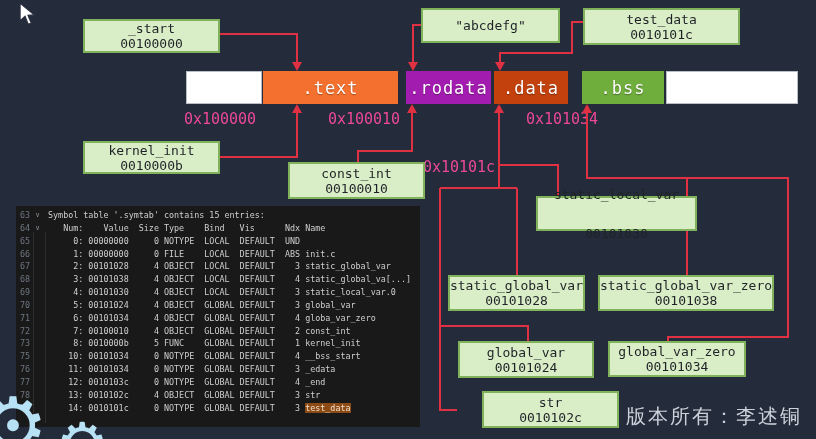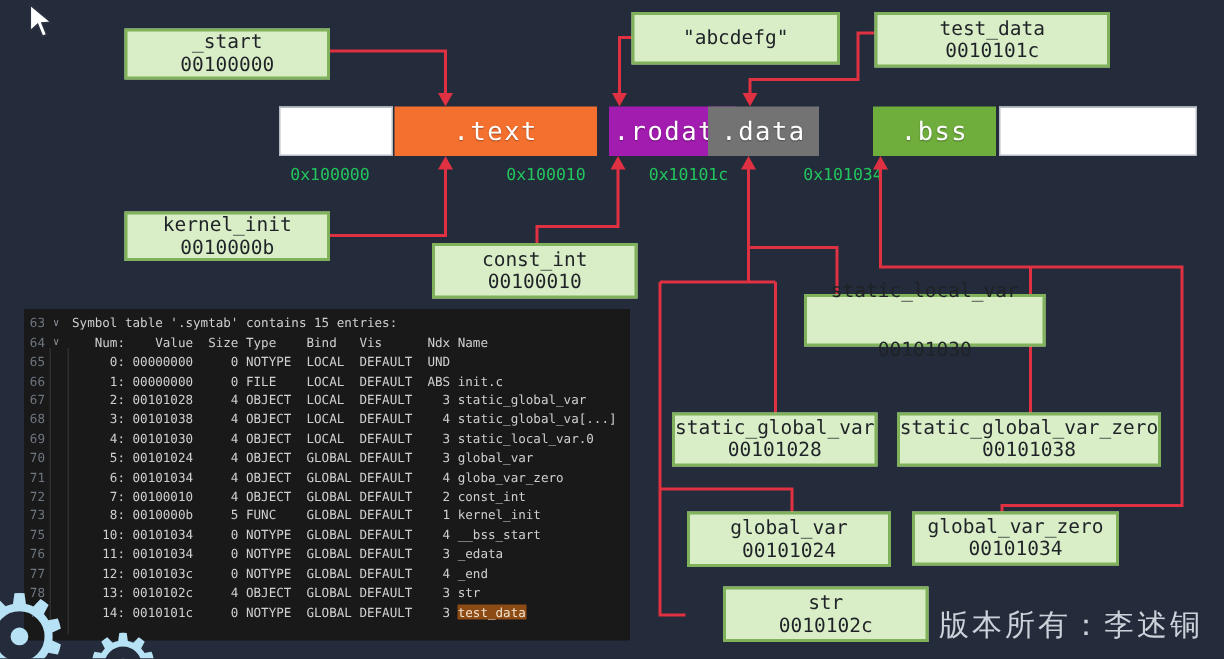--- a/index.html
+++ b/index.html
@@ -4,21 +4,21 @@
 <style>
   html,body{margin:0;padding:0;background:#242b3a;}
   .stage{position:relative;width:816px;height:439px;background:#242b3a;overflow:hidden;
          font-family:"DejaVu Sans Mono",monospace;}
   
   .section{position:absolute;top:71px;height:33px;display:flex;align-items:center;justify-content:center;
            color:#fff;font-size:17px;letter-spacing:1px;box-sizing:border-box;z-index:2;
            text-shadow:0 1px 1px rgba(0,0,0,.35);margin-left:36px;}
   .section.filler{background:#fff;border:1px solid #b9bec6;}
   
-  .addr{position:absolute;top:110px;width:120px;text-align:center;color:#22c55e;font-size:11px;z-index:2;}
+  .addr{position:absolute;top:110px;width:120px;text-align:center;color:#ec4899;font-size:15px;z-index:2;}
   
   .symbox{position:absolute;background:#d9edc6;border:2px solid #7fb25b;box-sizing:border-box;
           display:flex;flex-direction:column;align-items:center;justify-content:center;
           color:#1f2328;font-size:13px;line-height:15px;z-index:4;}
   
   svg.connectors{position:absolute;left:0;top:0;z-index:3;}
   
   .terminal{position:absolute;left:16px;top:206px;width:404px;height:221px;background:#191919;
             z-index:5;padding-top:3px;box-sizing:border-box;}
   .guide{position:absolute;width:1px;top:26px;bottom:4px;background:#2e2e2e;}
@@ -65,29 +65,29 @@
       <polygon points="407,113 417,113 412,104"></polygon>
       <polygon points="494,113 504,113 499,104"></polygon>
       <polygon points="582,113 592,113 587,104"></polygon>
     </g>
   </svg>
 
   <div id="bar">
       <div class="section filler" style="left: 150px; width: 76px;"></div>
       <div class="section" style="left: 227px; width: 135px; background: rgb(244, 112, 46);">.text</div>
       <div class="section" style="left: 370px; width: 85px; background: #a21caf;">.rodata</div>
-      <div class="section" style="left: 436px; width: 74px; background: #737373;">.data</div>
+      <div class="section" style="left: 458px; width: 74px; background: #c2410c;">.data</div>
       <div class="section" style="left: 546px; width: 82px; background: rgb(111, 173, 61); text-align: right;">.bss</div>
       <div class="section filler" style="left: 630px; width: 132px;"></div>
     </div>
 
   <div id="addrs">
       <div class="addr" style="left: 160px;">0x100000</div>
       <div class="addr" style="left: 304px;">0x100010</div>
-      <div class="addr" style="left: 399px;">0x10101c</div>
+      <div class="addr" style="left: 399px; margin-top: 48px;">0x10101c</div>
       <div class="addr" style="left: 502px;">0x101034</div>
     </div>
 
   <div id="boxes">
       <div class="symbox" style="left: 83px; top: 19px; width: 137px; height: 34px;">
         <div>_start</div>
         <div>00100000</div>
       </div>
       <div class="symbox" style="left: 421px; top: 8px; width: 139px; height: 35px;">
         <div>"abcdefg"</div>

